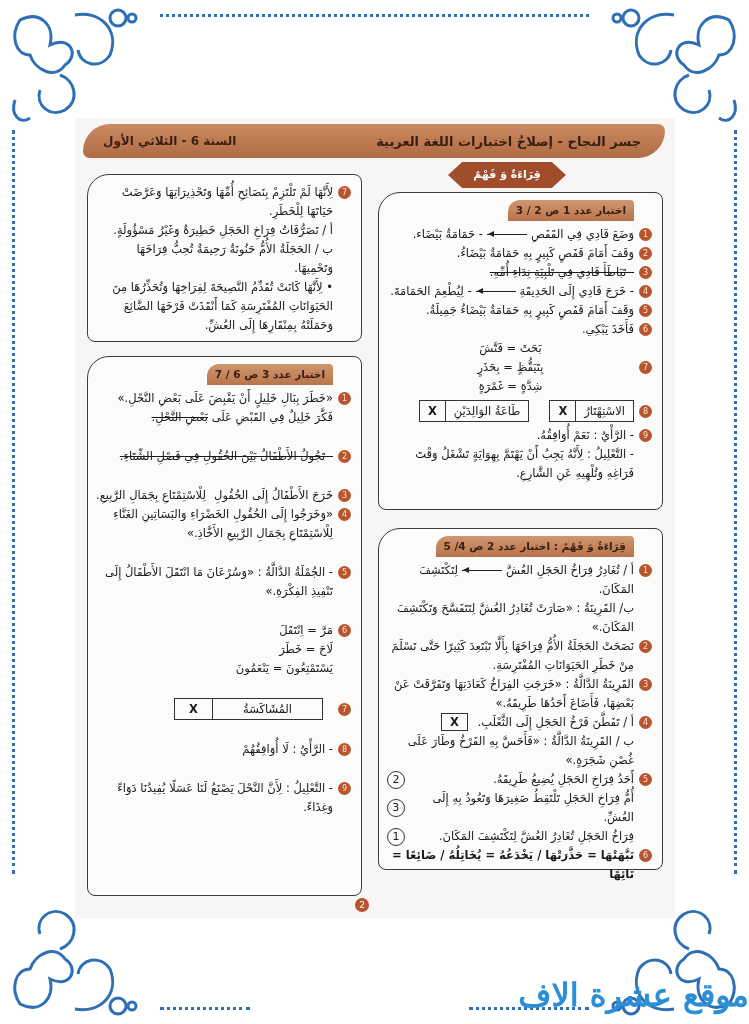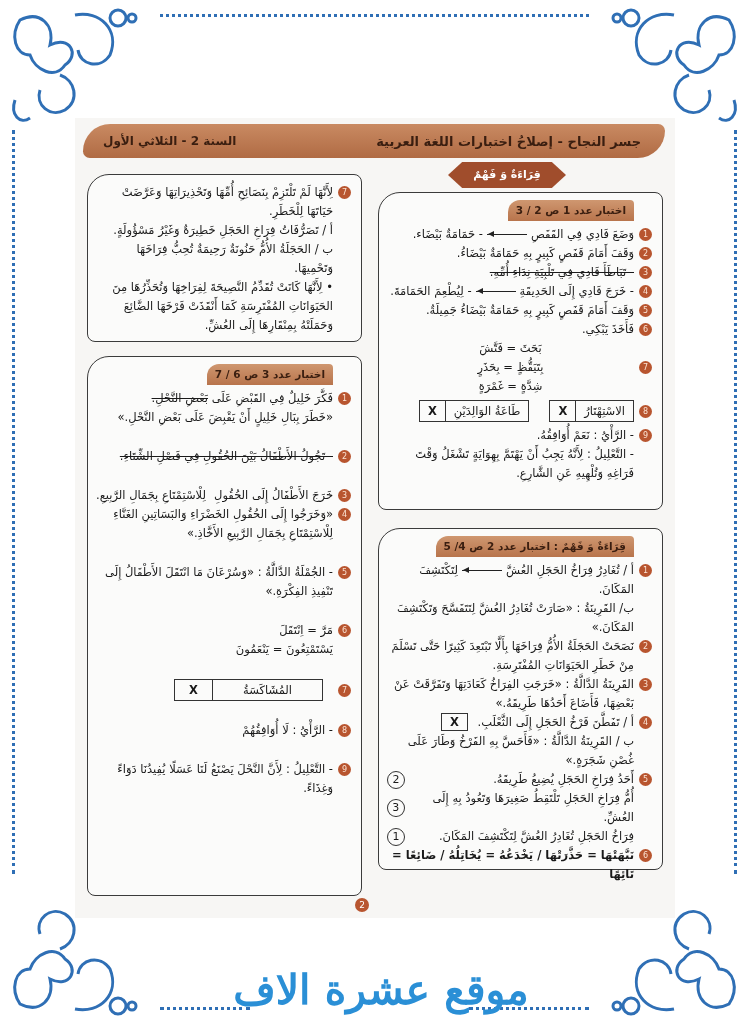--- a/index.html
+++ b/index.html
@@ -52,22 +52,22 @@
   .choice-box .x { border-right: 1.5px solid #333; font-weight: bold; font-family: "DejaVu Sans", sans-serif; }
   .circle { display: inline-block; width: 18px; height: 18px; border: 1.3px solid #333; border-radius: 50%;
     text-align: center; line-height: 16px; font-size: 11px; }
   .order-row { display: flex; justify-content: space-between; align-items: center; }
   .arrow { display: inline-block; width: 40px; border-top: 1px solid #222; position: relative; vertical-align: middle; margin: 0 4px; }
   .arrow::after { content: ""; position: absolute; left: -2px; top: -4px; border: 3.5px solid transparent; border-right: 6px solid #222; }
 
   .page-num { position: absolute; left: 280px; bottom: 6px; width: 14px; height: 14px; border-radius: 50%;
     background: #b8552f; color: #fff; font-size: 9px; text-align: center; line-height: 14px; }
 
-  .site-logo { position: absolute; left: 0; right: 0; bottom: 10px; text-align: center; direction: rtl;
-    font-family: "DejaVu Serif", serif; font-size: 41px; font-weight: bold; color: #2a8fd6; padding-left: 13px; }
+  .site-logo { position: absolute; left: 0; right: 0; bottom: 10px; direction: rtl;
+    font-family: "DejaVu Serif", serif; font-size: 32px; font-weight: bold; color: #2a8fd6; padding-left: 13px; }
 </style>
 </head>
 <body>
 
 <div class="frame-dots-top"></div>
 <div class="frame-dots-bottom"></div>
 <div class="frame-dots-bottom r"></div>
 <div class="frame-dots-left"></div>
 <div class="frame-dots-right"></div>
 
@@ -107,21 +107,21 @@
     <path d="M60 75 C75 80 80 100 65 110 C50 118 35 105 40 90"></path>
     <circle cx="118" cy="18" r="8"></circle>
       <circle cx="132" cy="18" r="4"></circle>
   </svg>
 </div>
 
 <div class="page">
 
   <div class="header-band">
     <span class="header-title">جسر النجاح - إصلاحُ اختبارات اللغة العربية</span>
-    <span class="header-year">السنة 2 - الثلاثي الأول</span>
+    <span class="header-year">السنة 6 - الثلاثي الأول</span>
   </div>
 
   <div class="col-right">
     <div class="section-badge">قِرَاءَةٌ وَ فَهْمٌ</div>
 
     <div class="panel" style="height:318px;">
       <div class="panel-tab">اختبار عدد 1 ص 2 / 3</div>
 
       <div class="row">
         <span class="num">1</span>
@@ -241,22 +241,22 @@
         </div>
       </div>
     </div>
 
     <div class="panel" style="margin-top:14px;height:540px;">
       <div class="panel-tab">اختبار عدد 3 ص 6 / 7</div>
 
       <div class="row">
         <span class="num">1</span>
         <div class="txt">
+          <div>«خَطَرَ بِبَالِ خَلِيلٍ أَنْ يَقْبِضَ عَلَى بَعْضِ النَّحْلِ.»</div>
           <div><span>فَكَّرَ خَلِيلٌ فِي القَبْضِ عَلَى</span> <span class="strike">بَعْضِ النَّحْلِ.</span></div>
-          <div>«خَطَرَ بِبَالِ خَلِيلٍ أَنْ يَقْبِضَ عَلَى بَعْضِ النَّحْلِ.»</div>
         </div>
       </div>
       <div class="spacer-l"></div>
       <div class="row">
         <span class="num">2</span>
         <span class="txt strike">- تَجُولُ الأَطْفَالُ بَيْنَ الحُقُولِ فِي فَصْلِ الشِّتَاءِ.</span>
       </div>
       <div class="spacer-l"></div>
       <div class="row">
         <span class="num">3</span>
@@ -272,20 +272,21 @@
       <div class="spacer-l"></div>
       <div class="row">
         <span class="num">5</span>
         <span class="txt">- الجُمْلَةُ الدَّالَّةُ : «وَسُرْعَانَ مَا انْتَقَلَ الأَطْفَالُ إِلَى تَنْفِيذِ الفِكْرَةِ.»</span>
       </div>
       <div class="spacer-l"></div>
       <div class="row">
         <span class="num">6</span>
         <div class="txt">
           <div>مَرَّ = اِنْتَقَلَ</div>
+          <div>لَاحَ = خَطَرَ</div>
           <div>يَسْتَمْتِعُونَ = يَنْعَمُونَ</div>
         </div>
       </div>
       <div class="spacer-l"></div>
       <div class="row">
         <span class="num" style="margin-top:5px">7</span>
         <div class="txt">
           <div class="choice-box" style="margin-right:10px">
             <span style="padding:0 30px">المُشَاكَسَةُ</span>
             <span class="x" style="padding:0 14px">X</span>

